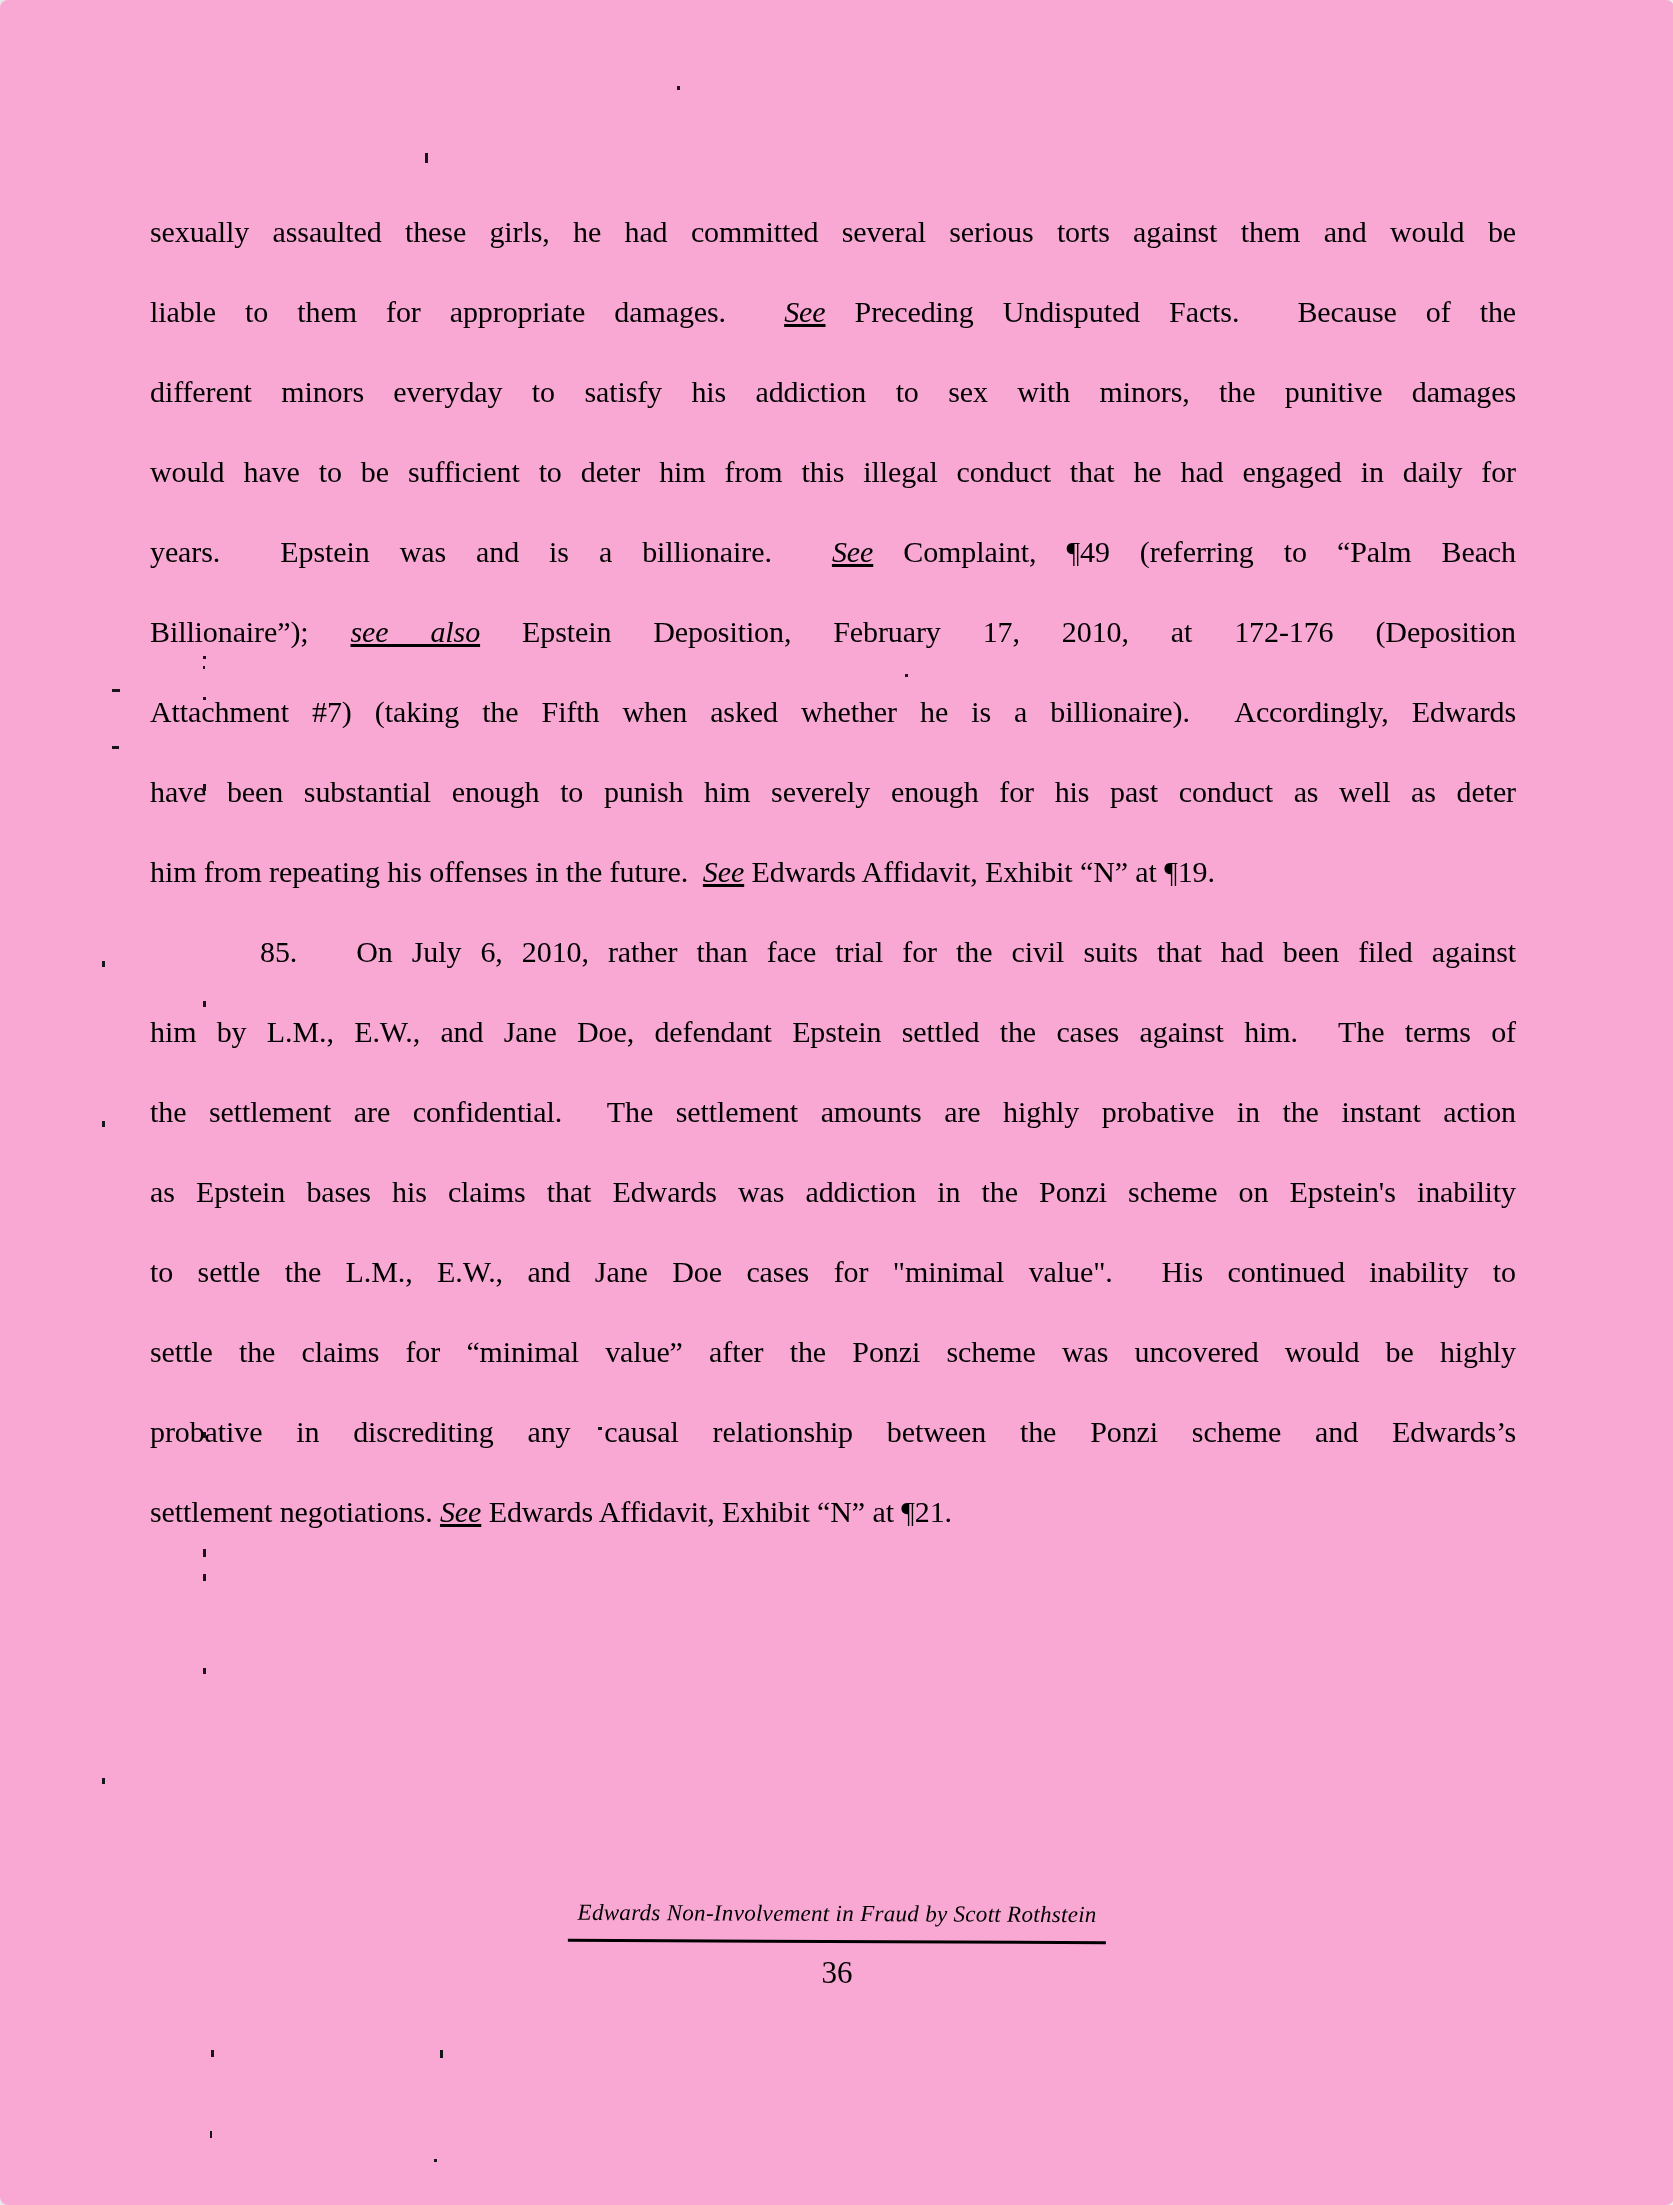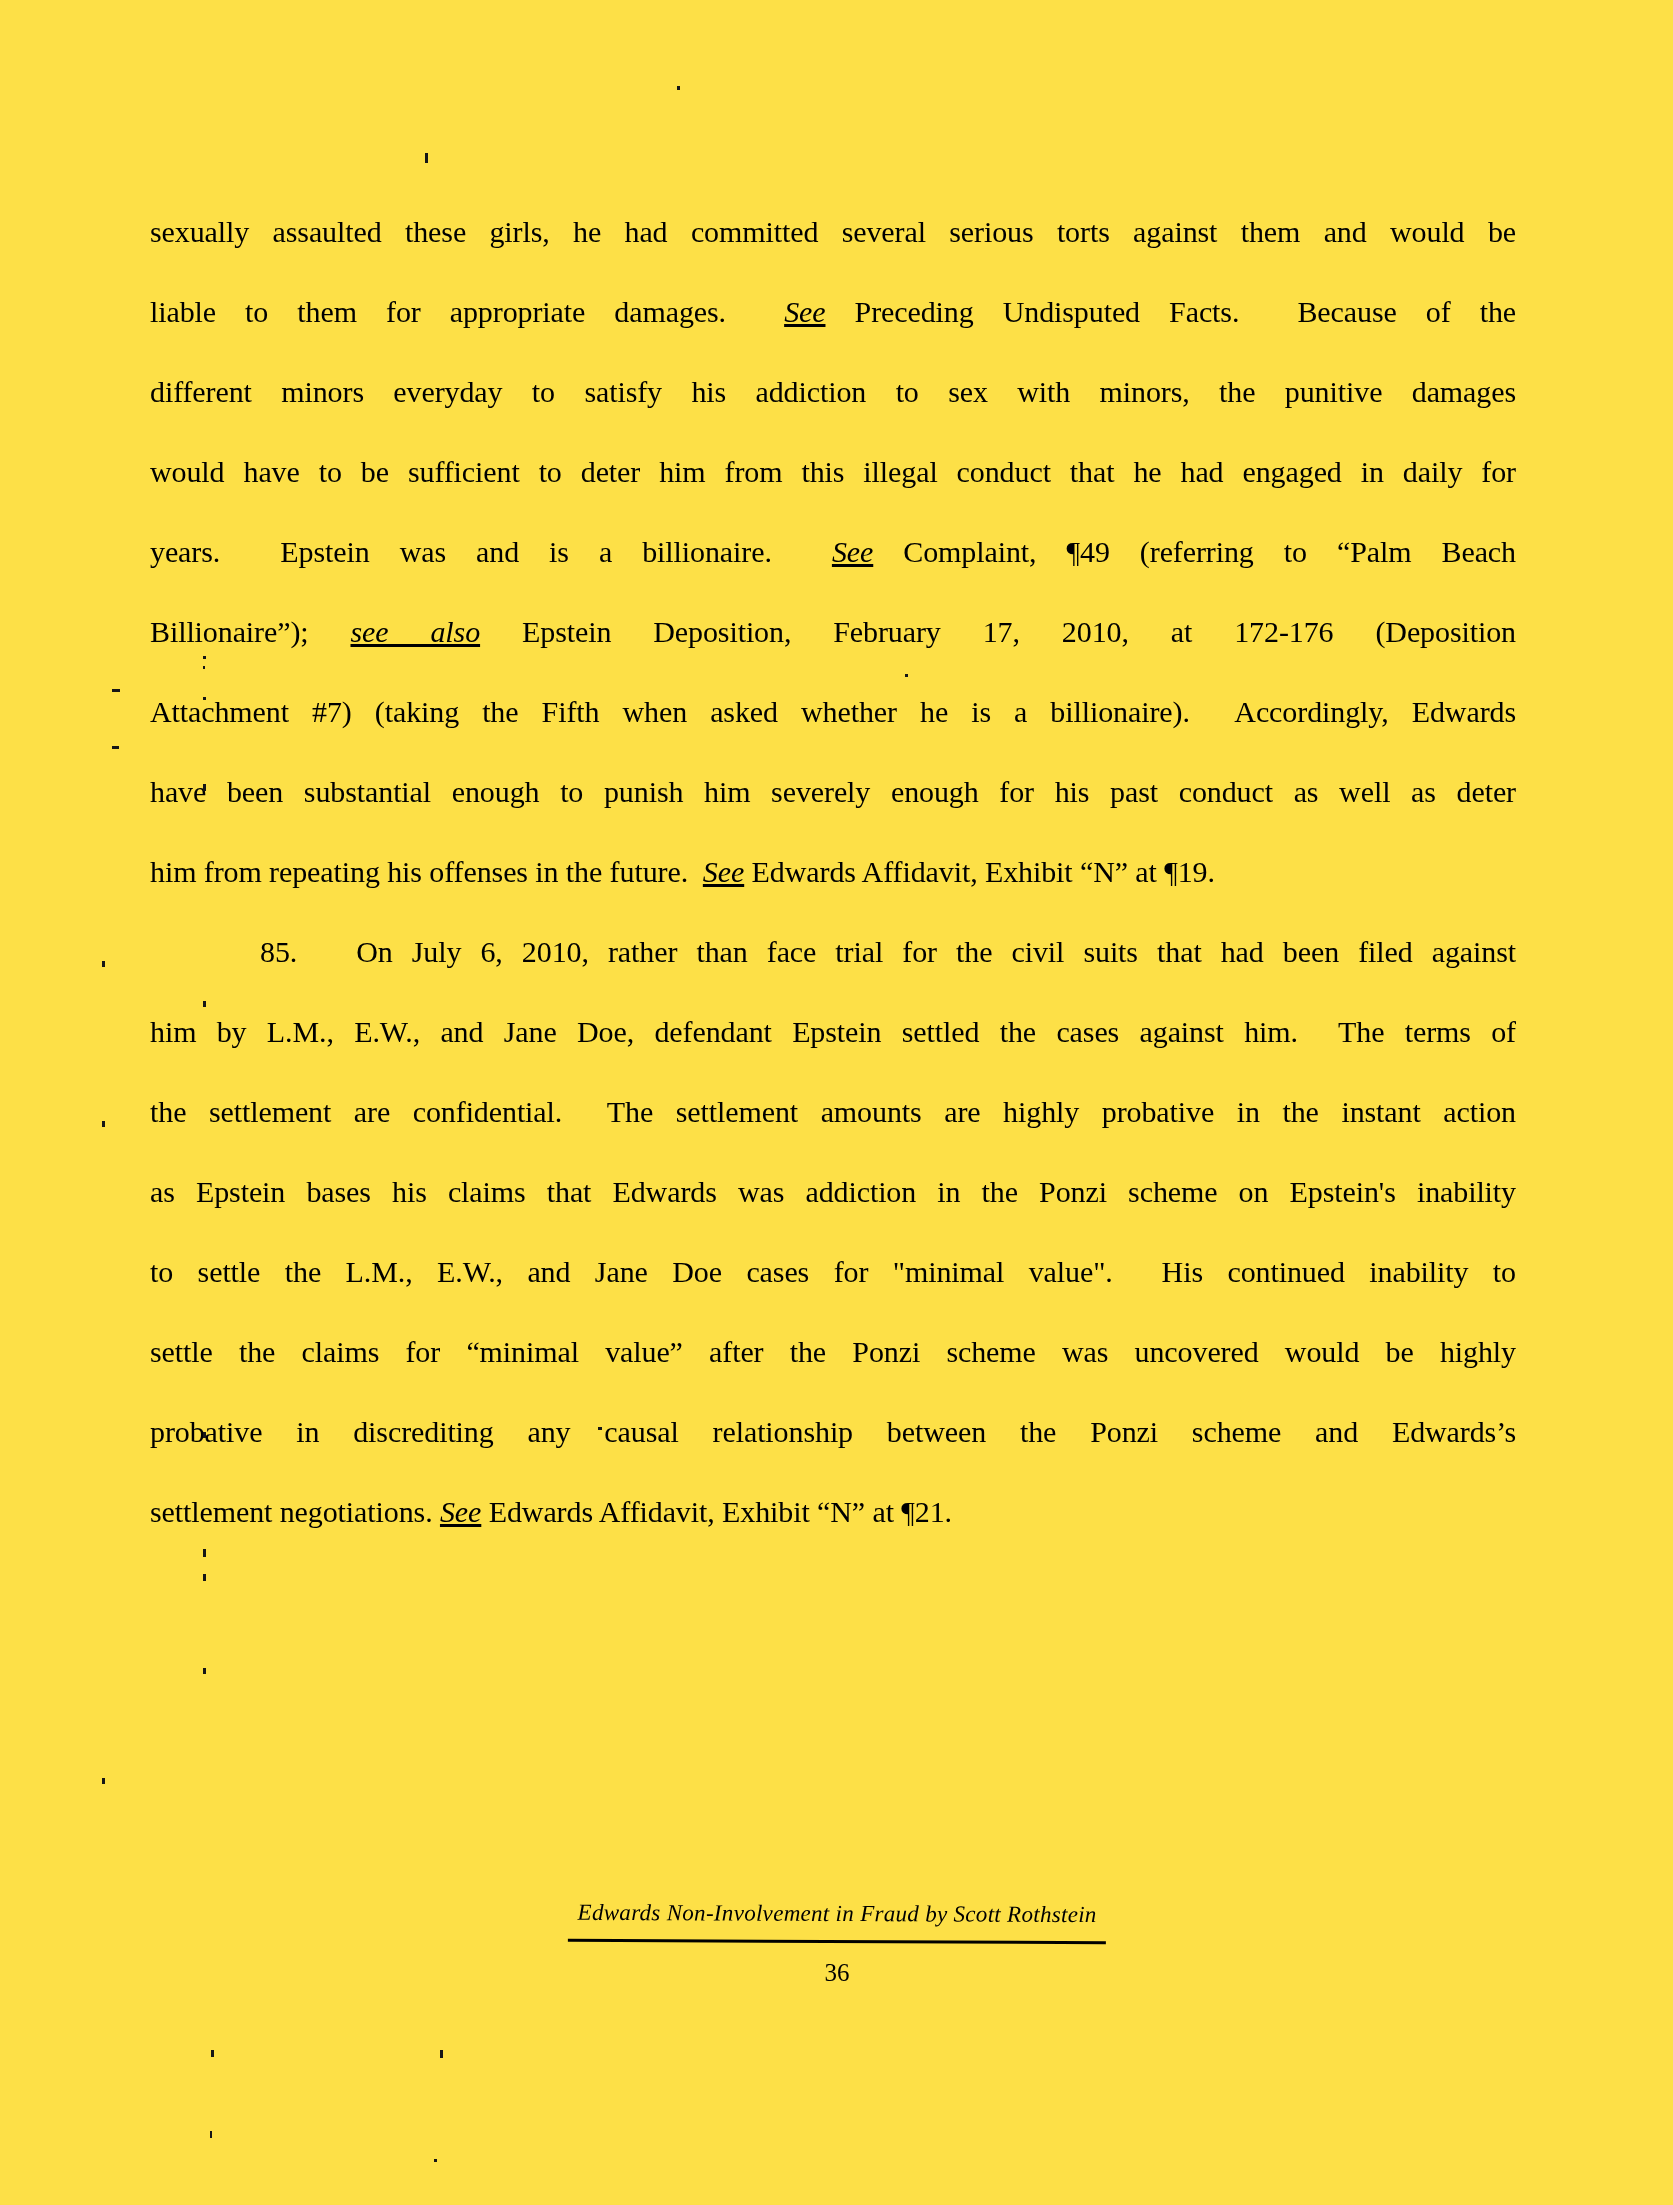--- a/index.html
+++ b/index.html
@@ -1,23 +1,24 @@
 <!DOCTYPE html>
 <html style="font-size:11px"><head>
 <meta charset="utf-8">
 <style>
   html, body { margin: 0; padding: 0; background: #e8e8e8; }
   .page {
     position: relative;
     width: 1674px;
     height: 2205px;
-    background: #fde047;
+    background: #f9a8d4;
     font-family: "Liberation Serif", "DejaVu Serif", serif;
     color: #000;
     overflow: hidden;
+    border-radius: 8px;
   }
   .text-block {
     position: absolute;
     left: 150px;
     top: 192px;
     width: 1366px;
     font-size: 30px;
     line-height: 80px;
     letter-spacing: -0.1px;
   }
@@ -49,21 +50,21 @@
     border-bottom: 3.4px solid #000;
     transform: rotate(0.25deg);
     letter-spacing: 0.3px;
   }
   .page-number {
     position: absolute;
     left: 0;
     top: 1952px;
     width: 100%;
     text-align: center;
-    font-size: 25px;
+    font-size: 31px;
     line-height: 41px;
   }
   .speck {
     position: absolute;
     background: #161616;
   }
 </style>
 </head>
 <body>
 

